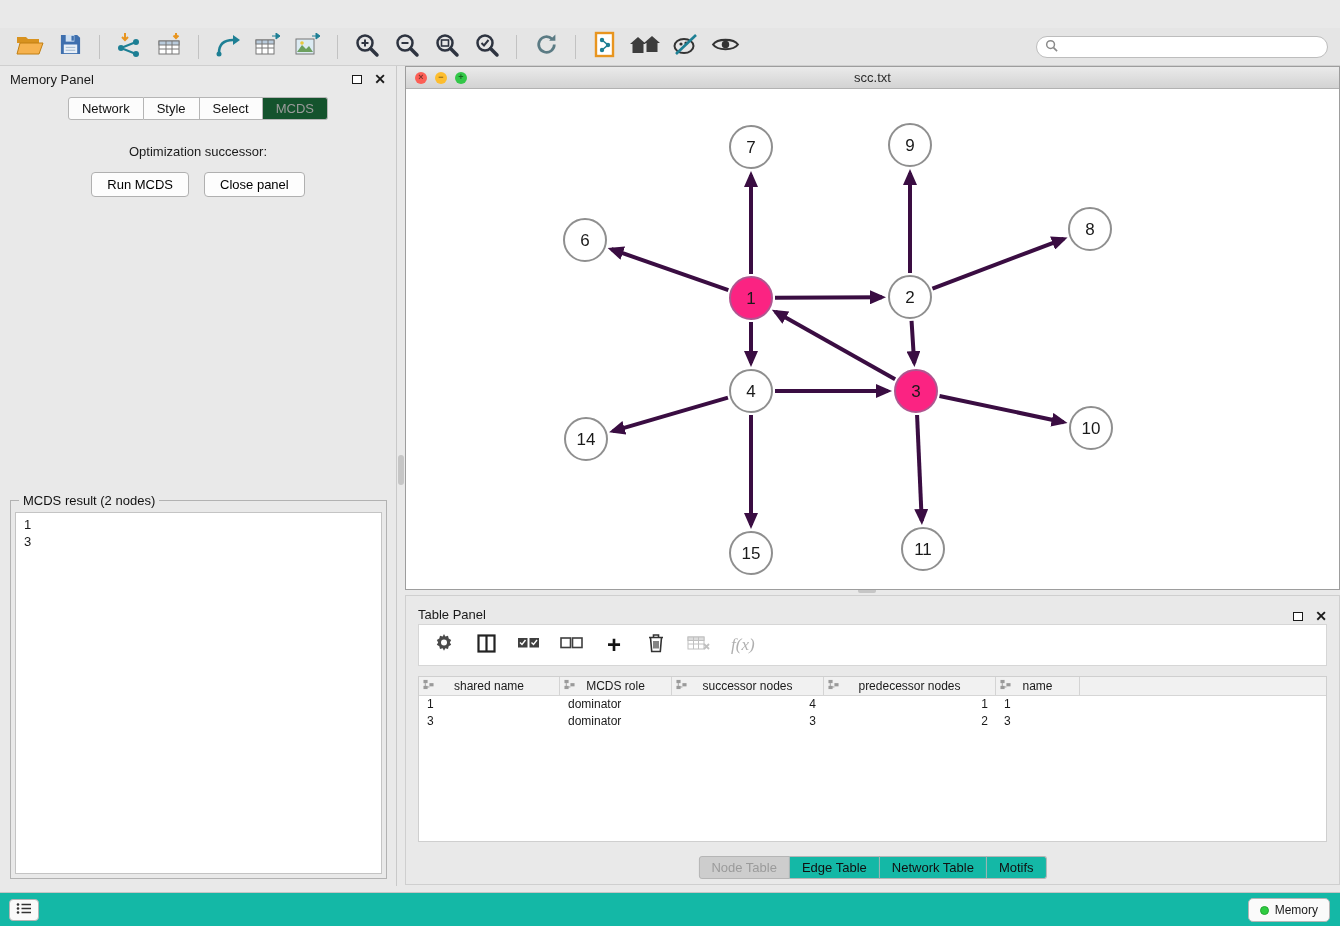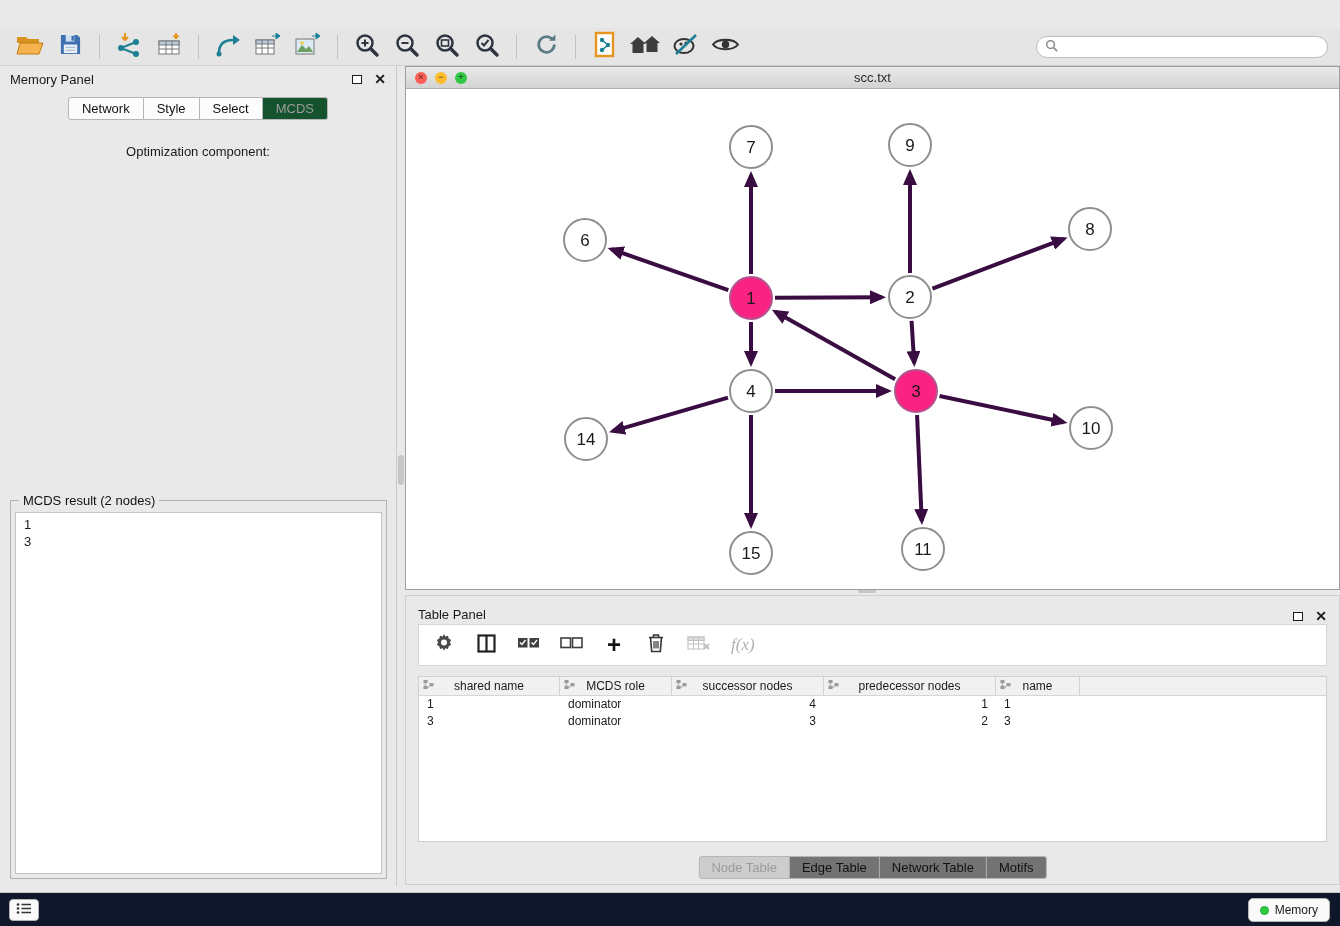--- a/index.html
+++ b/index.html
@@ -82,29 +82,29 @@
   .plus-glyph { font-size:24px; font-weight:bold; color:#151515; line-height:20px; }
   .tp-table { position:absolute; left:12px; right:12px; top:80px; bottom:42px; background:#fff;
               border:1px solid #cfcfcf; overflow:hidden; }
   .thead { display:flex; height:19px; background:#f1f1f1; border-bottom:1px solid #d6d6d6;align-items:flex-end; }
   .th { position:relative; height:19px; border-right:1px solid #d4d4d4; font-size:12px;
         display:flex; align-items:center; justify-content:center; }
   .th-icon { position:absolute; left:4px; top:3px; }
   .trow { display:flex; height:17px; }
   .td { font-size:12px; line-height:17px; padding:0 8px; white-space:nowrap; overflow:hidden; }
   .tp-tabs { position:absolute; left:50%; transform:translateX(-50%); bottom:5px; display:flex; }
-  .bt-tab { font-size:13px; padding:3px 12px; background:#737373; border:1px solid #b5b5b5;
+  .bt-tab { font-size:13px; padding:3px 12px; background:#14b8a6; border:1px solid #b5b5b5;
             border-left:none; font-family:"Liberation Sans", sans-serif; cursor:default; color:#111; }
   .bt-tab:first-child { border-left:1px solid #b5b5b5; border-radius:3px 0 0 3px; }
   .bt-tab:last-child { border-radius:0 3px 3px 0; }
   .bt-tab.active { background:#cdcdcd; color:#9b9b9b; }
 
   
   .statusbar { position:absolute; left:0; top:892px; width:1340px; height:34px;
-               background:#0f172a; border-top:1px solid #c6c6c6; }
+               background:#14b8a6; border-top:1px solid #c6c6c6; }
   .list-btn { position:absolute; left:9px; top:6px; width:30px; height:22px; border:1px solid #b5b5b5;
               border-radius:4px; background:#fafafa; display:flex; align-items:center; justify-content:center; }
   .memory-btn { position:absolute; right:10px; top:5px; height:24px; padding:0 11px;
                 border:1px solid #b5b5b5; border-radius:5px; background:#fafafa;
                 display:flex; align-items:center; gap:6px; font-size:12px; }
   .mem-dot { width:9px; height:9px; border-radius:50%; background:#2ecc40; border:1px solid #23a833; }
 </style>
 </head>
 <body>
 
@@ -291,21 +291,25 @@
         <span class="float-icon"></span>
         <span class="close-icon">✕</span>
       </span>
     </div>
     <div class="cp-tabs">
         <button class="cp-tab">Network</button>
         <button class="cp-tab">Style</button>
         <button class="cp-tab">Select</button>
         <button class="cp-tab active">MCDS</button>
       </div>
-    <div class="opt-label">Optimization component:</div>
+    <div class="opt-label">Optimization successor:</div>
+    <div class="btn-row">
+      <button class="btn">Run MCDS</button>
+      <button class="btn">Close panel</button>
+    </div>
     <fieldset class="result-fieldset">
       <legend>MCDS result (2 nodes)</legend>
       <div class="result-list">
           <div class="result-item">1</div>
           <div class="result-item">3</div>
         </div>
     </fieldset>
   </div>
 
   <div class="splitter-handle"></div>

